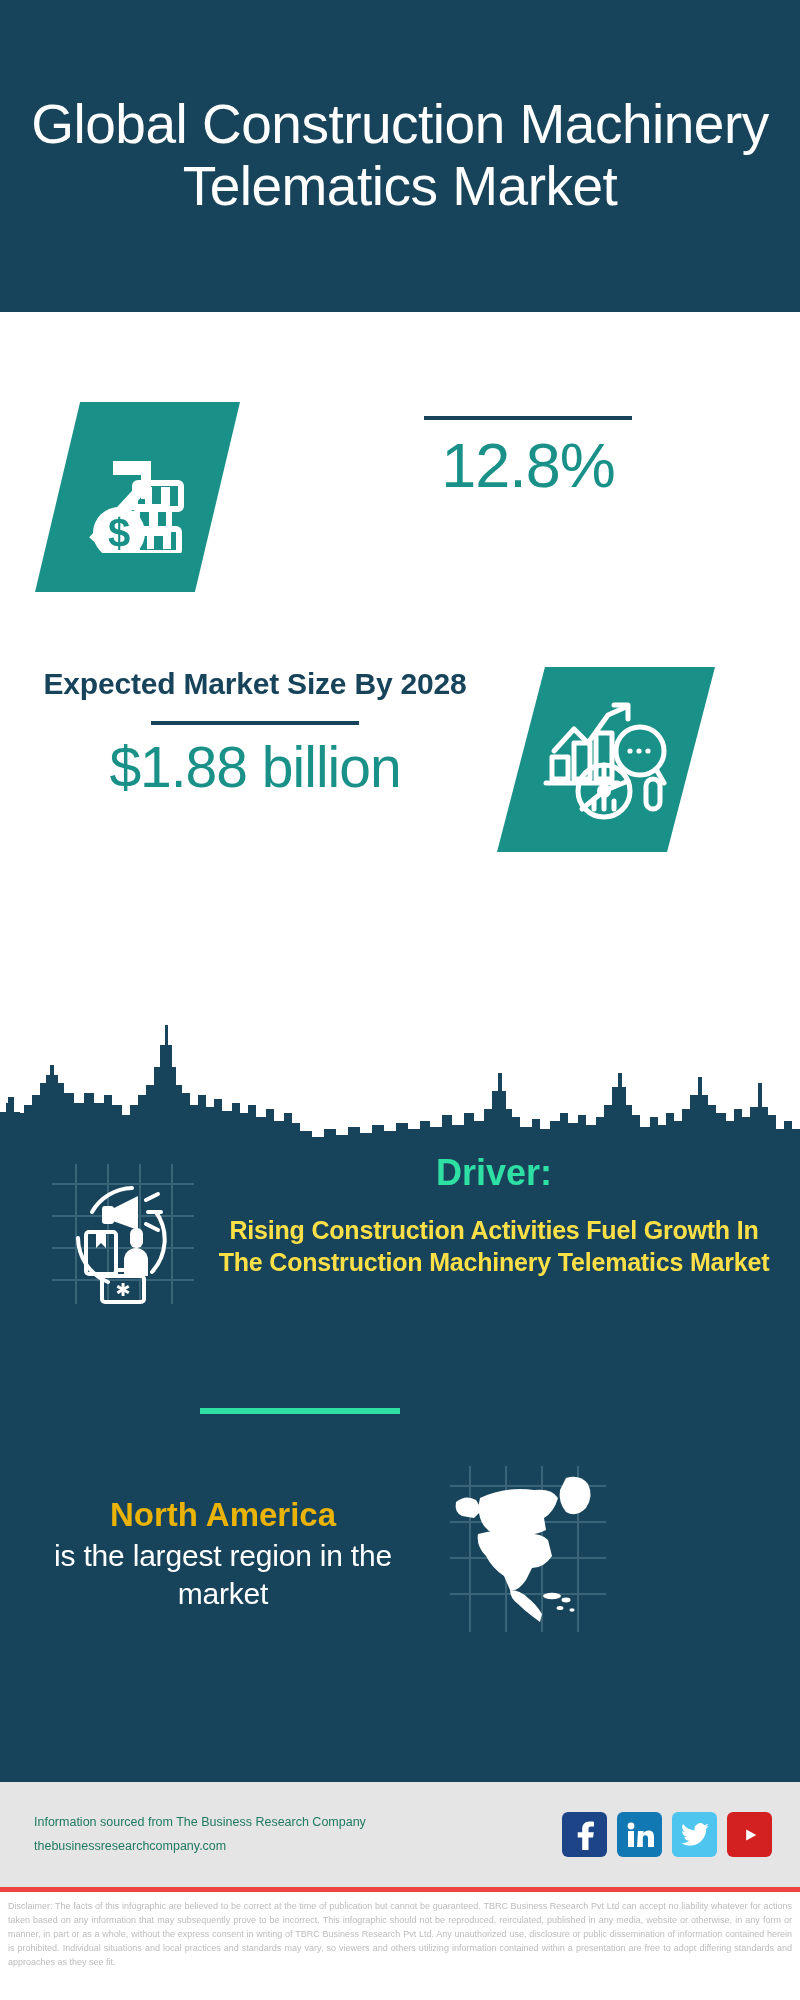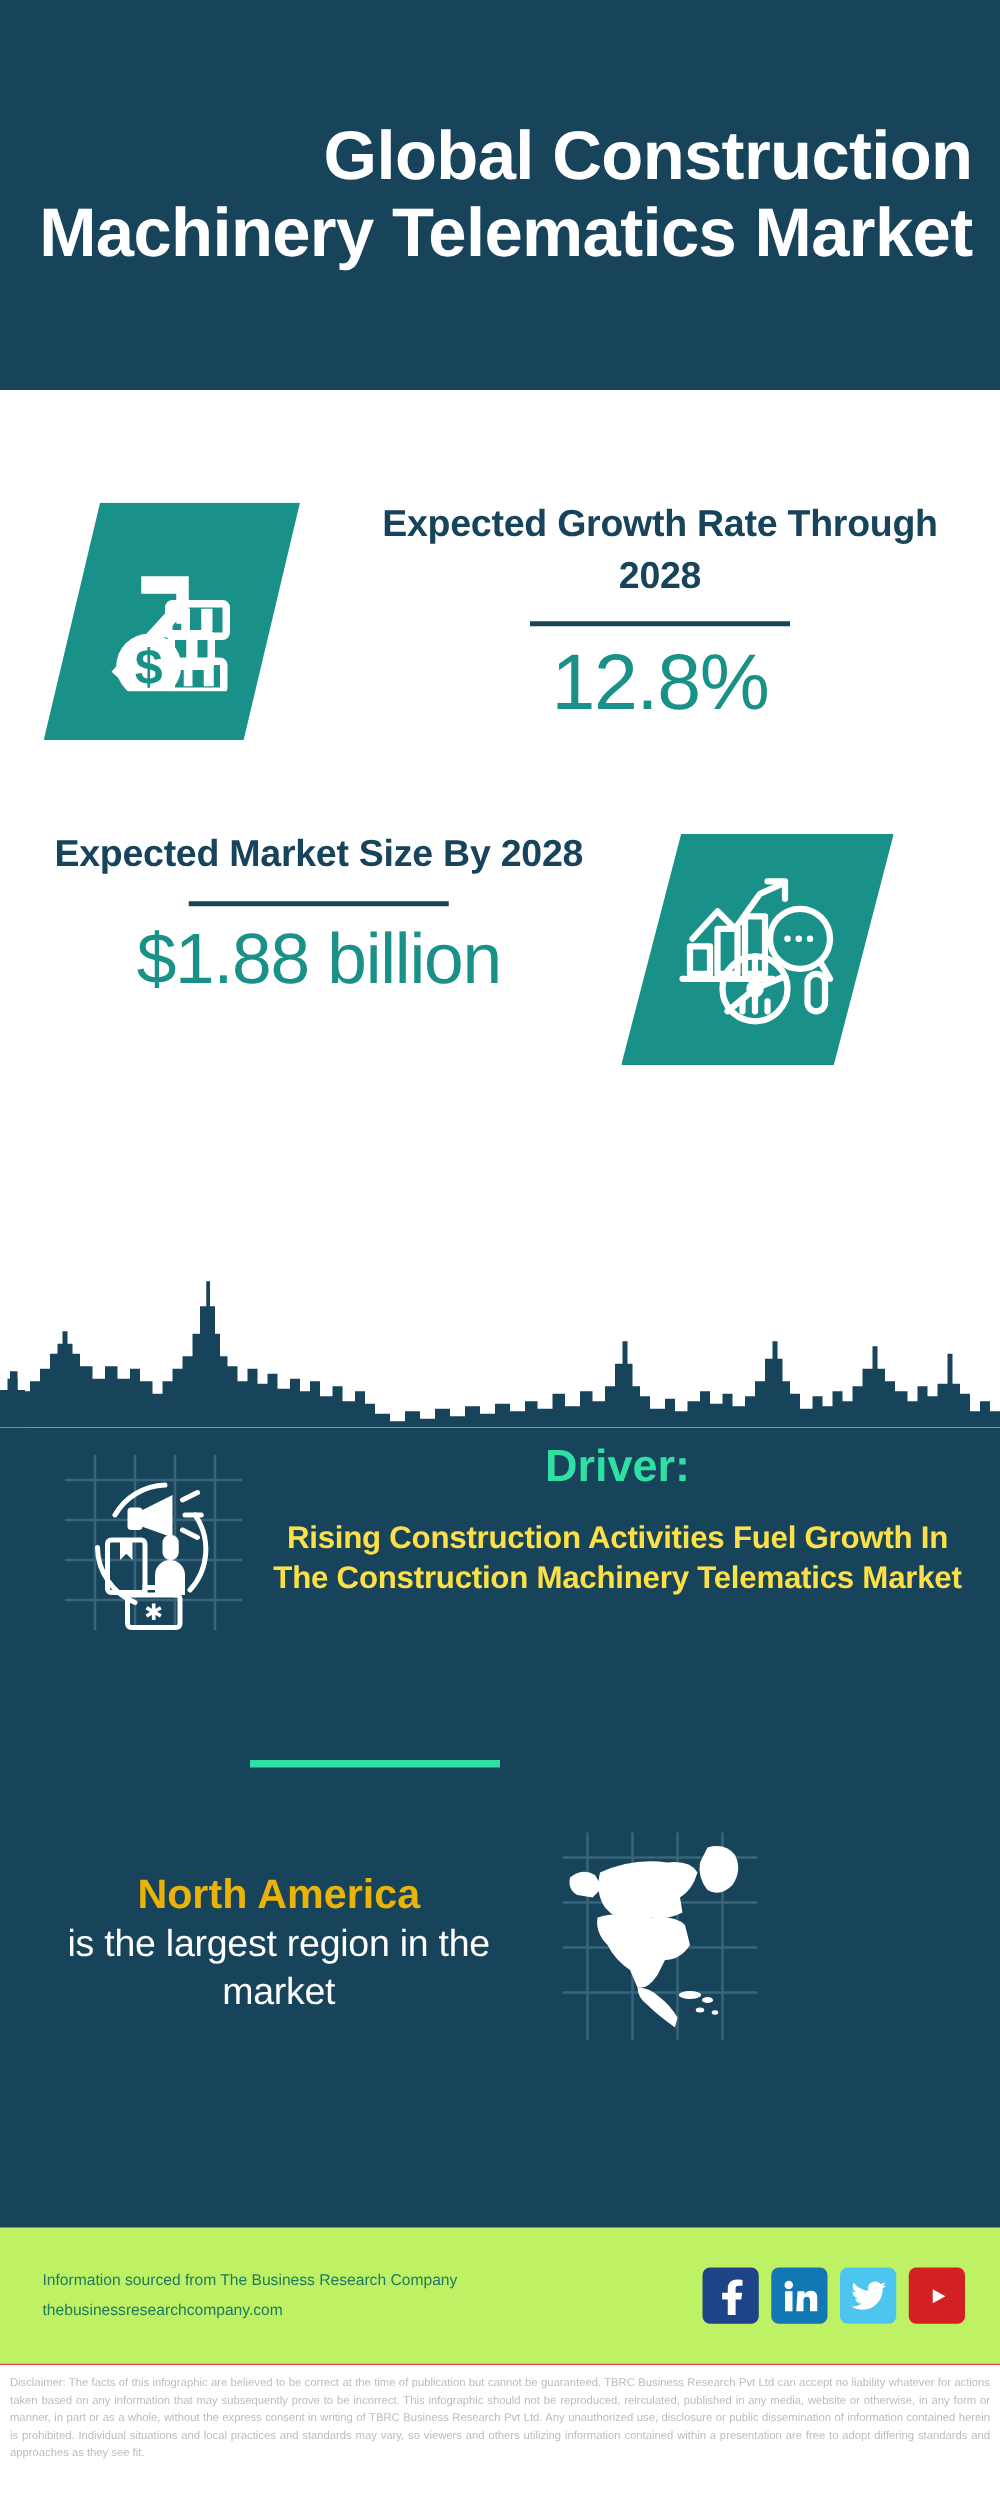--- a/index.html
+++ b/index.html
@@ -16,22 +16,22 @@
   .header {
     width:800px; height:312px;
     background:#17445a;
     display:flex; align-items:center; justify-content:center;
     padding:0 22px;
   }
   .header-title {
     color:#ffffff;
     font-size:55px;
     line-height:1.12;
-    font-weight:700;
-    text-align:right;
+    font-weight:400;
+    text-align:center;
     letter-spacing:-0.5px;
     font-family:"Liberation Sans", sans-serif;
   }
 
   
   .white-body {
     width:800px; height:830px;
     background:#ffffff;
     position:relative;
   }
@@ -162,23 +162,23 @@
   .region-map {
     position:absolute;
     left:448px; top:322px;
     width:160px; height:170px;
   }
 
   
   .footer {
     width:800px;
     height:112px;
-    background:#bef264;
+    background:#e5e5e5;
     border-top:2px solid #17445a;
-    border-bottom:1px solid #ef4444;
+    border-bottom:5px solid #ef4444;
     display:flex; align-items:center;
     padding:0 28px 0 34px;
   }
   .footer-text {
     flex:1;
     color:#1f7a62;
     font-size:12.5px;
     line-height:1.85;
   }
   .footer-text div { white-space:nowrap; }
@@ -229,21 +229,20 @@
         <rect x="68" y="92" width="7" height="16"></rect>
         <rect x="84" y="92" width="8" height="16"></rect>
       </g>
 
       <circle cx="40" cy="92" r="26" fill="#ffffff"></circle>
       <text x="40" y="106" font-family="Liberation Sans, sans-serif" font-size="40" font-weight="700" fill="#1a9188" text-anchor="middle">$</text>
     </svg>
   </div>
 
   <div class="stat-right">
-    <div class="stat-label">Expected Growth Rate Through 2028</div>
     <div class="rule-dark"></div>
     <div class="stat-value">12.8%</div>
   </div>
 
   <div class="stat-left">
     <div class="stat-label">Expected Market Size By 2028</div>
     <div class="rule-dark"></div>
     <div class="stat-value sm">$1.88 billion</div>
   </div>
 

